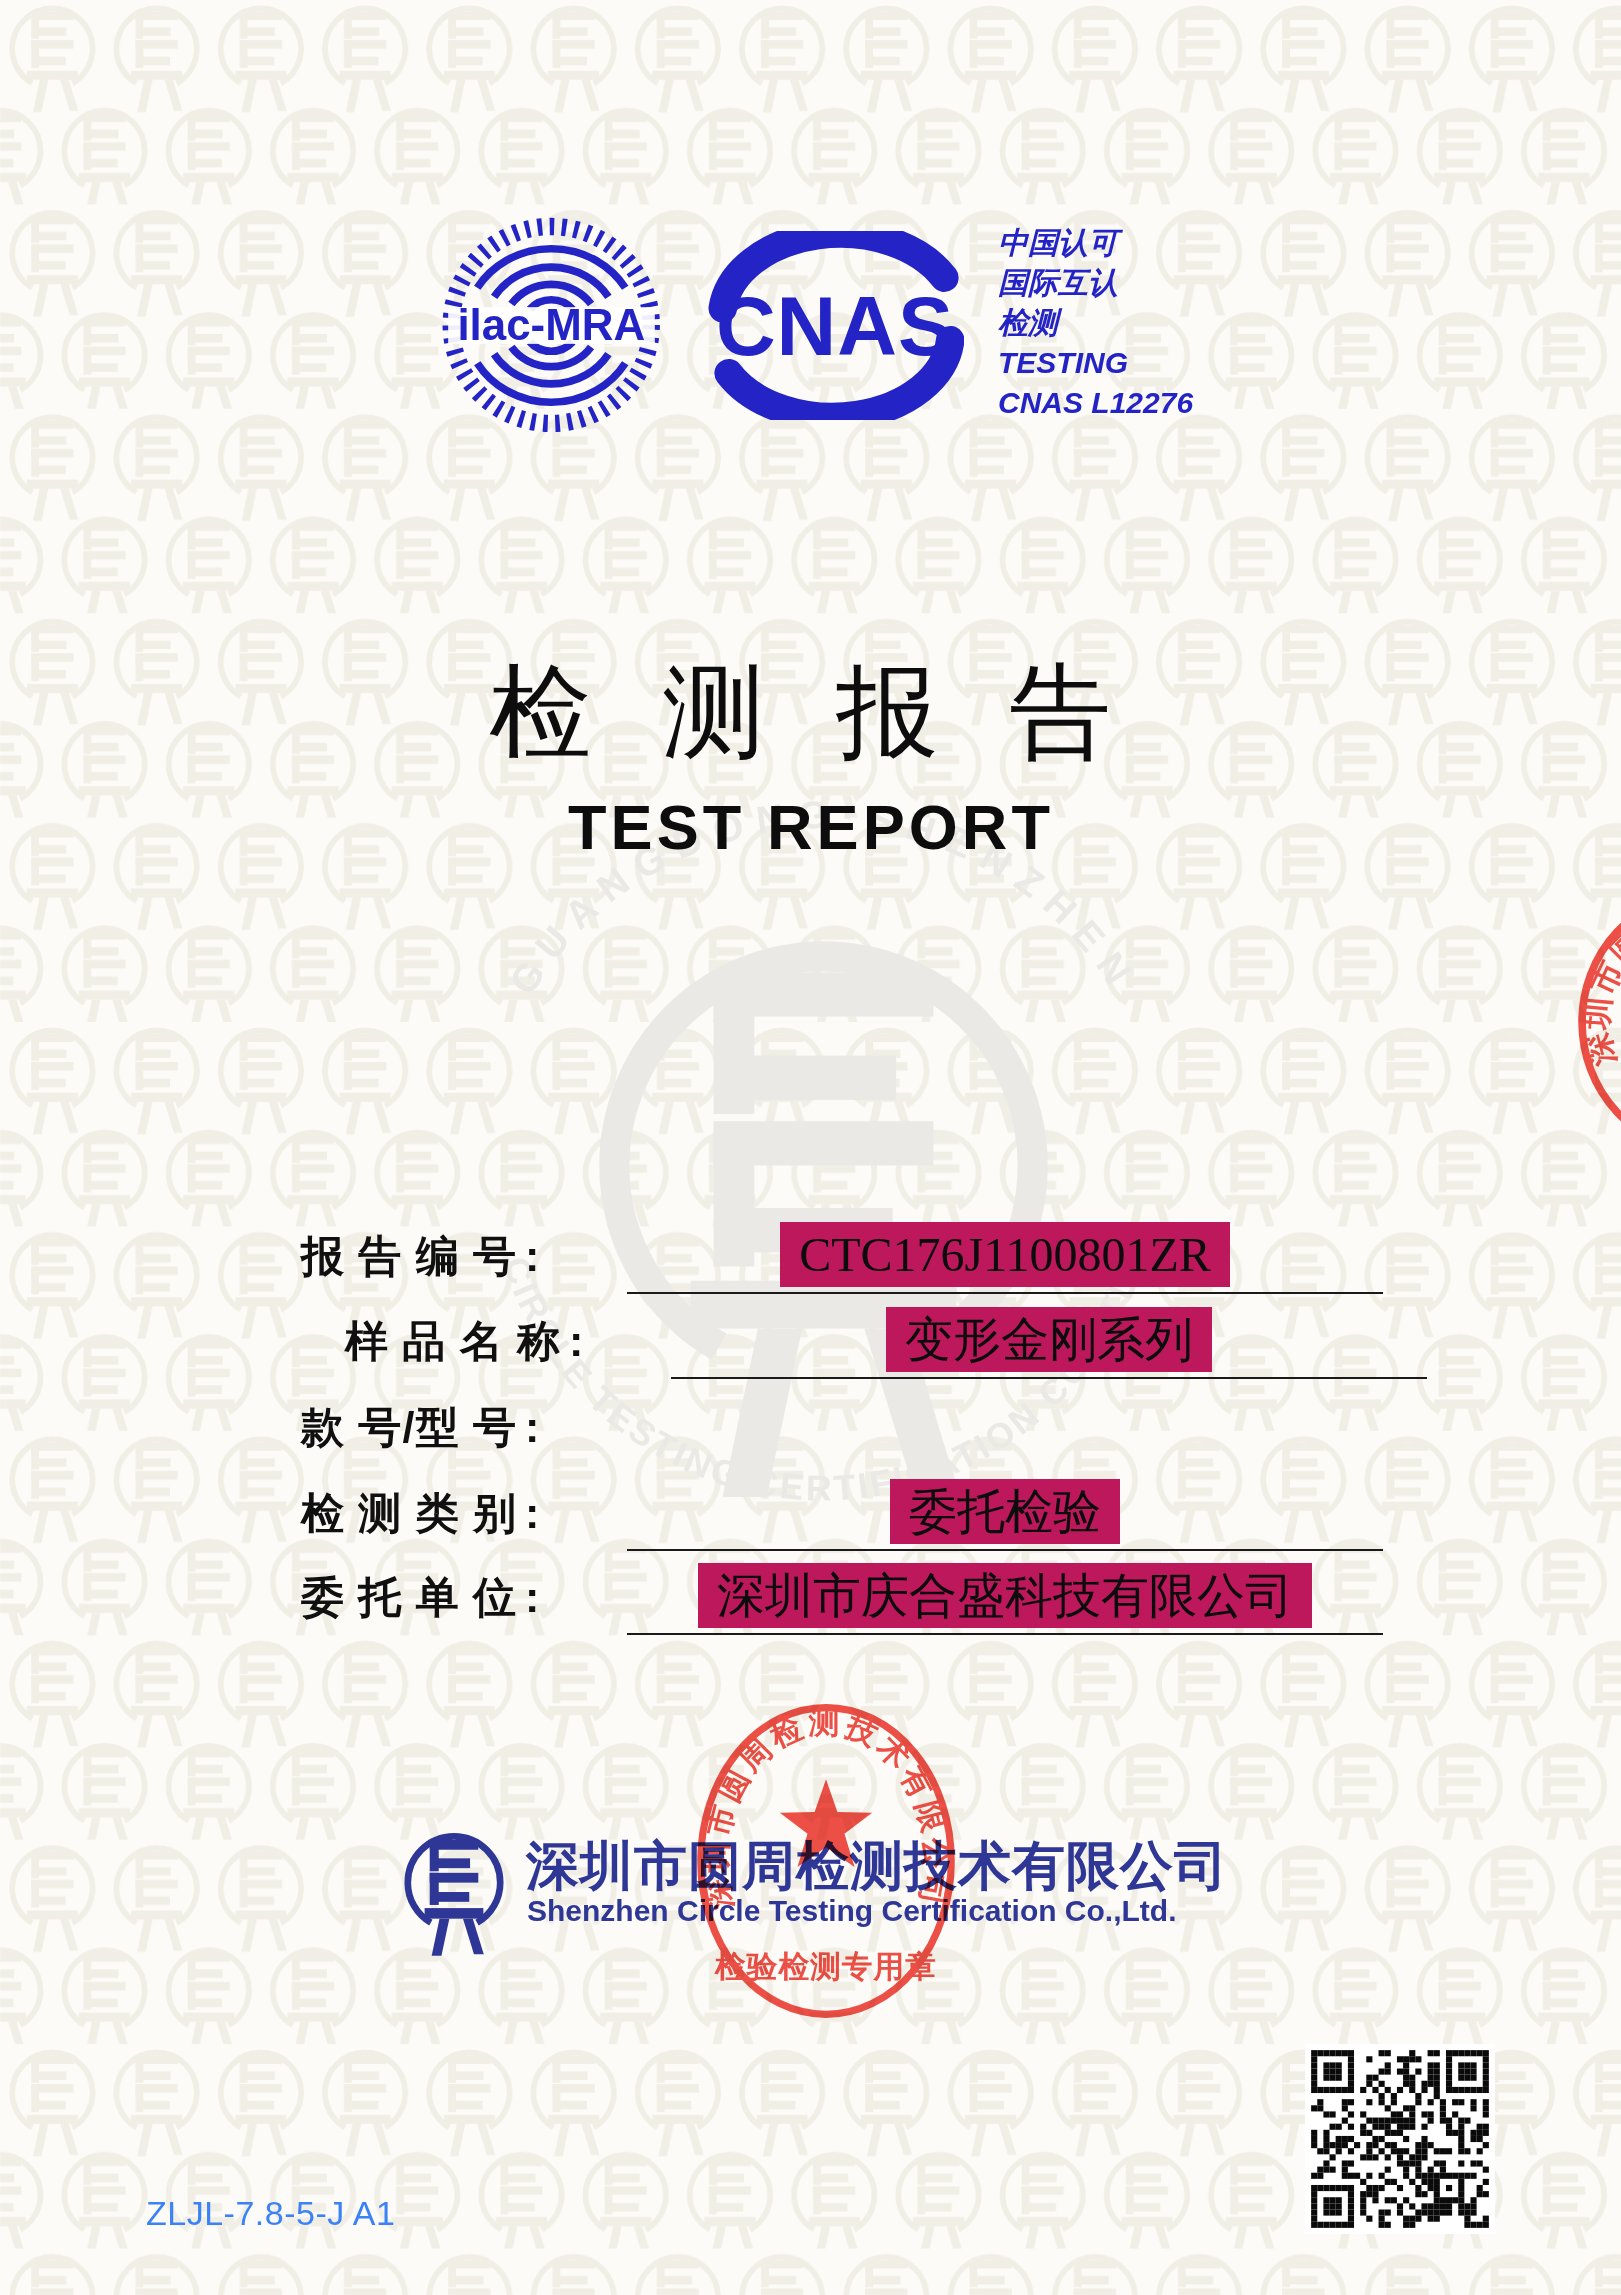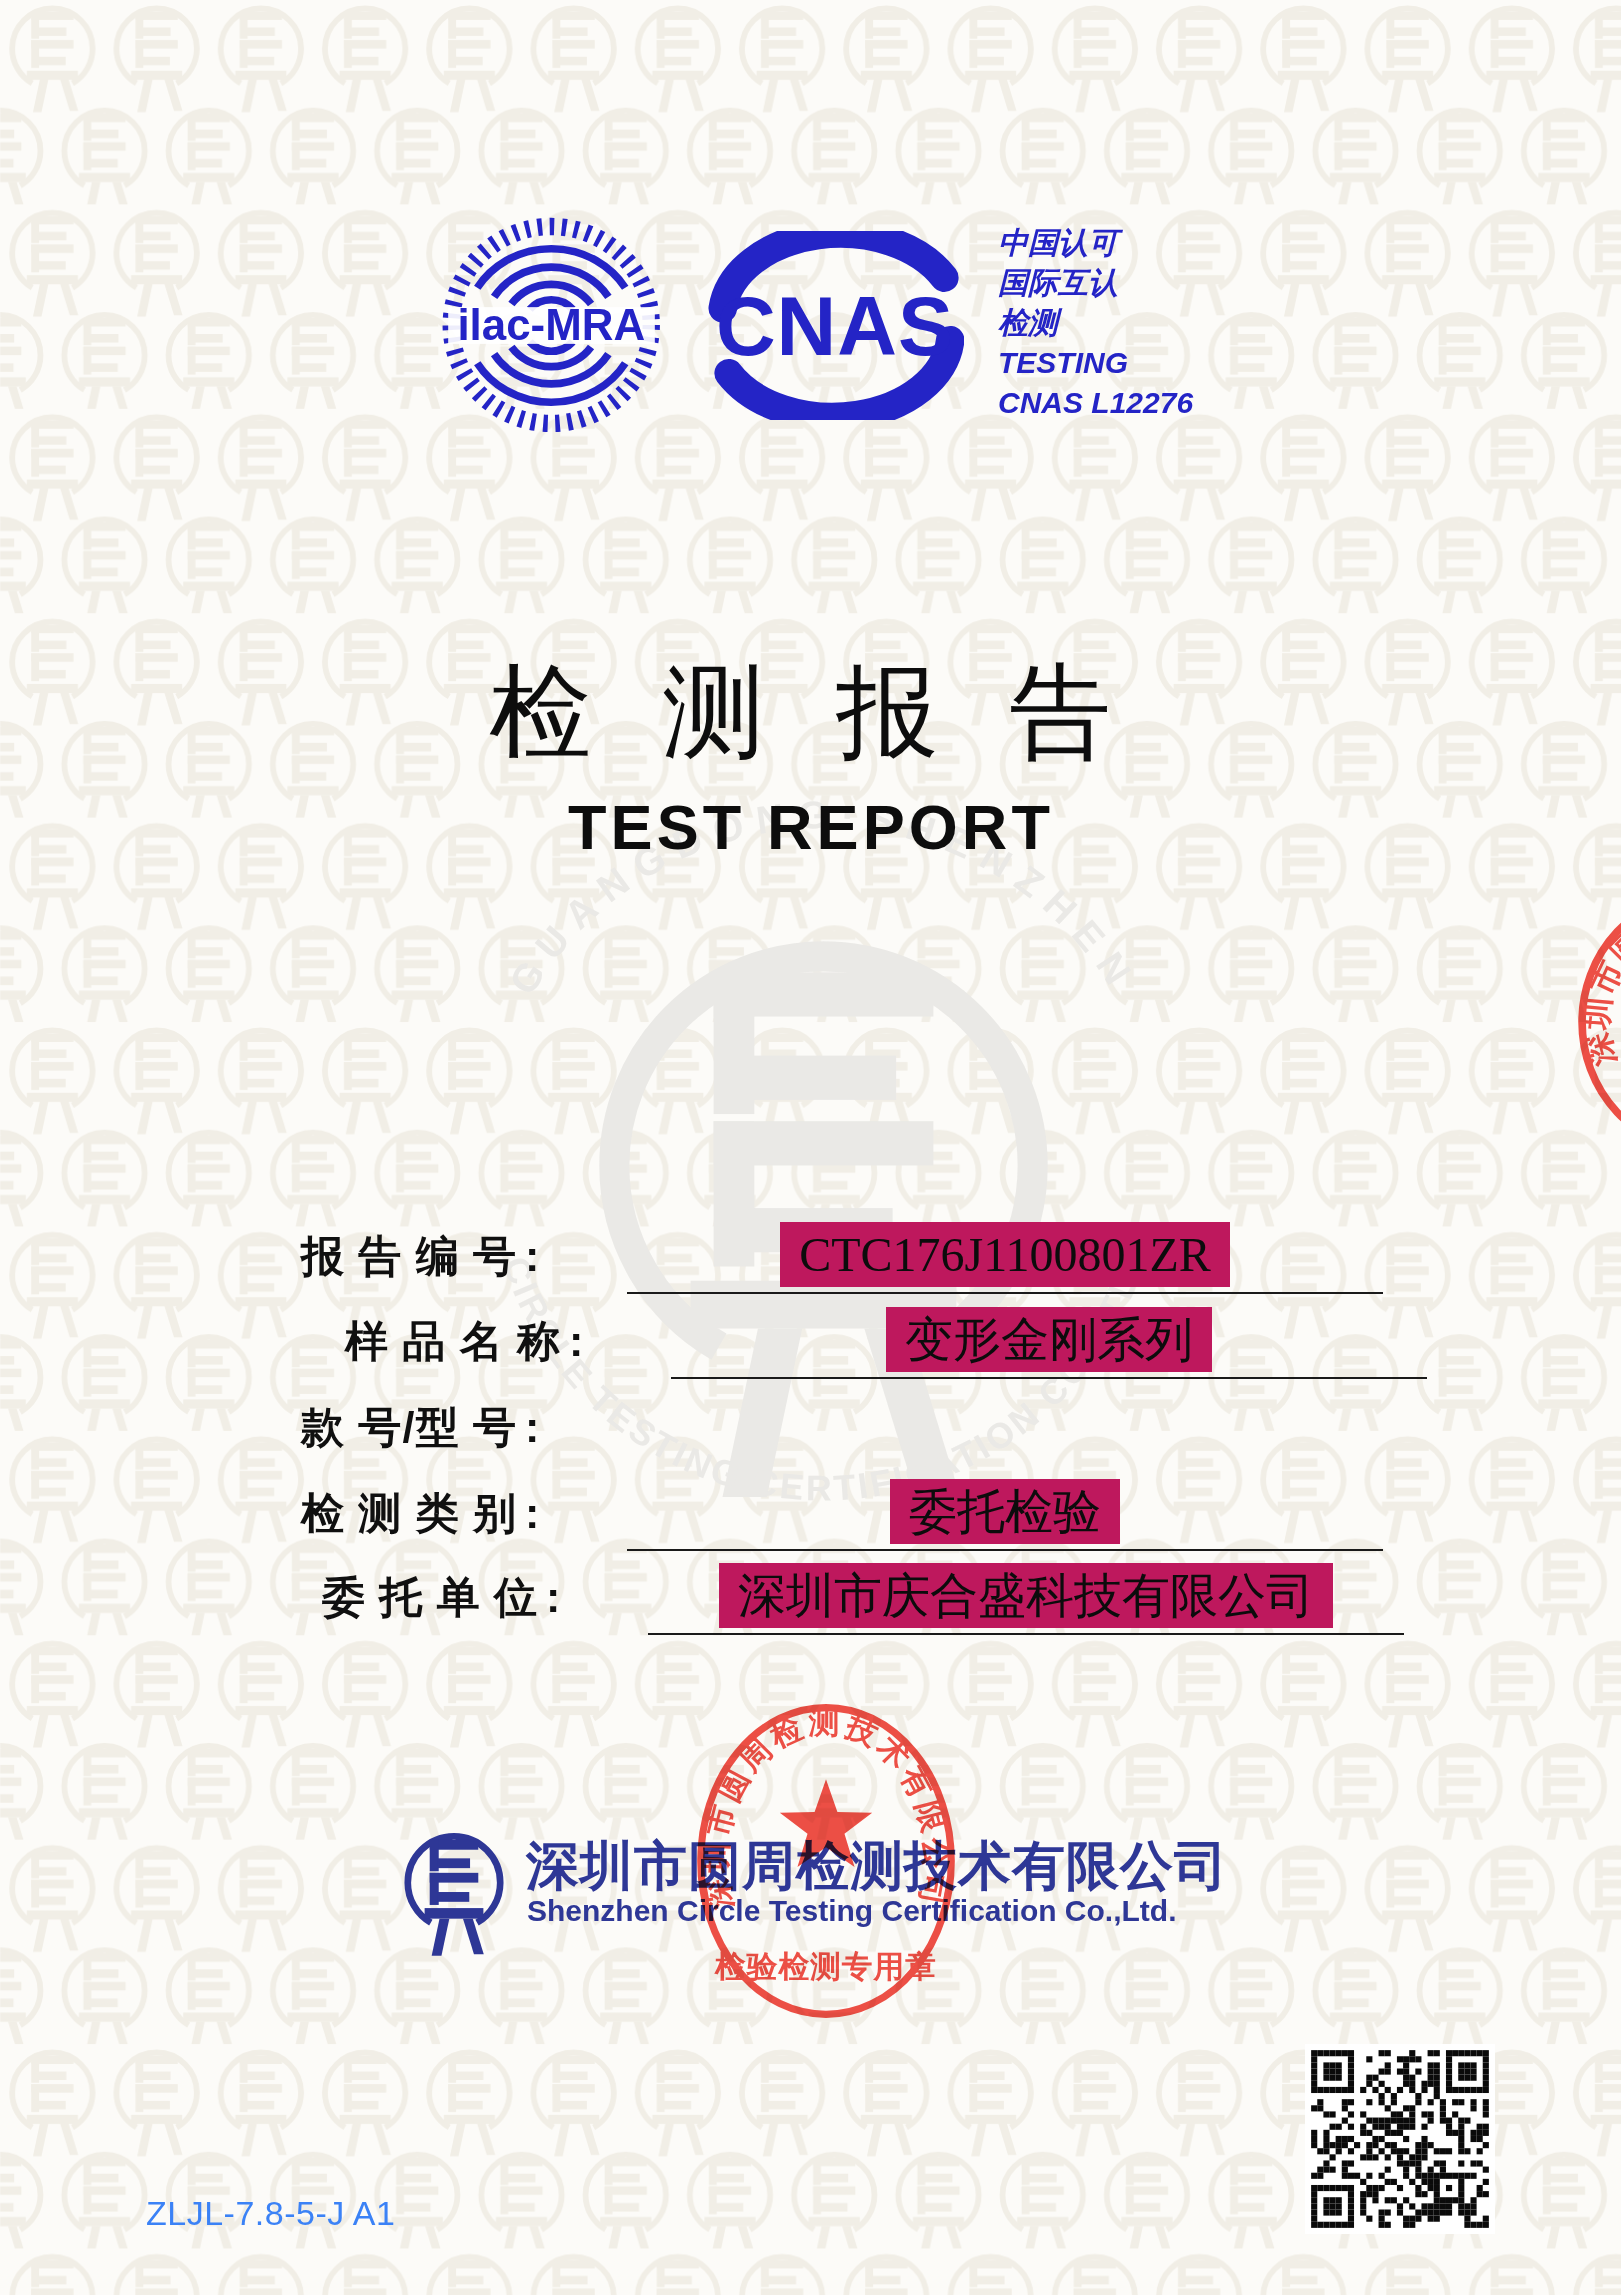--- a/index.html
+++ b/index.html
@@ -23,21 +23,21 @@
   #accred-block{left:998px;top:223px;z-index:2;line-height:40px;font-size:30px;font-weight:bold;color:var(--blue,#2424c6);white-space:nowrap;font-style:italic;}
   
   #title-cn{left:0;top:645px;width:1622px;text-align:center;font-size:102px;font-weight:normal;letter-spacing:21.5px;color:#0d0d0d;z-index:2;white-space:nowrap;}
   #title-en{left:0;top:791px;width:1622px;text-align:center;font-size:63px;font-weight:bold;letter-spacing:4.1px;color:#0d0d0d;z-index:2;}
   
   .row{left:301px;width:1082px;height:77px;z-index:2;}
   .row .lbl{position:absolute;left:0;top:0;width:215px;height:77px;line-height:77px;font-size:43px;font-weight:bold;text-align:justify;text-align-last:justify;color:#101010;}
   .row .colon{position:absolute;left:224px;top:0;height:77px;line-height:77px;font-size:43px;font-weight:bold;color:#101010;}
   .row .vline{position:absolute;left:326px;top:0;width:756px;height:74px;border-bottom:2.6px solid #1a1a1a;text-align:center;}
   .row .val{display:inline-block;margin-top:4.1px;line-height:61px;font-size:48px;font-family:"Liberation Serif","DejaVu Serif",serif;color:#0c0c0c;background:#be185d;padding:2px 19.4px;white-space:nowrap;}
-  #row1{top:1218px;} #row2{top:1303px;margin-left:44px;} #row3{top:1389px;} #row4{top:1475px;} #row5{top:1559px;margin-left:21px;}
+  #row1{top:1218px;} #row2{top:1303px;margin-left:44px;} #row3{top:1389px;} #row4{top:1475px;} #row5{top:1559px;}
   
   #company-logo{left:395px;top:1818px;z-index:2;color:var(--navy,#2e3796);}
   #company-cn{left:526px;top:1831px;font-size:53px;font-weight:bold;letter-spacing:1px;color:var(--navy,#2e3796);z-index:2;white-space:nowrap;}
   #company-en{left:527px;top:1894px;font-size:30px;font-weight:bold;color:var(--navy,#2e3796);z-index:2;white-space:nowrap;}
   
   #stamp{left:647px;top:1659px;z-index:5;mix-blend-mode:multiply;opacity:.92;}
   #partial-stamp{left:1559px;top:879px;z-index:5;mix-blend-mode:multiply;opacity:.92;}
   
   #qr{left:1305px;top:2044px;z-index:3;}
   #doc-code{left:146px;top:2194px;font-size:34px;color:#3b82f6;z-index:2;letter-spacing:0.5px;}

